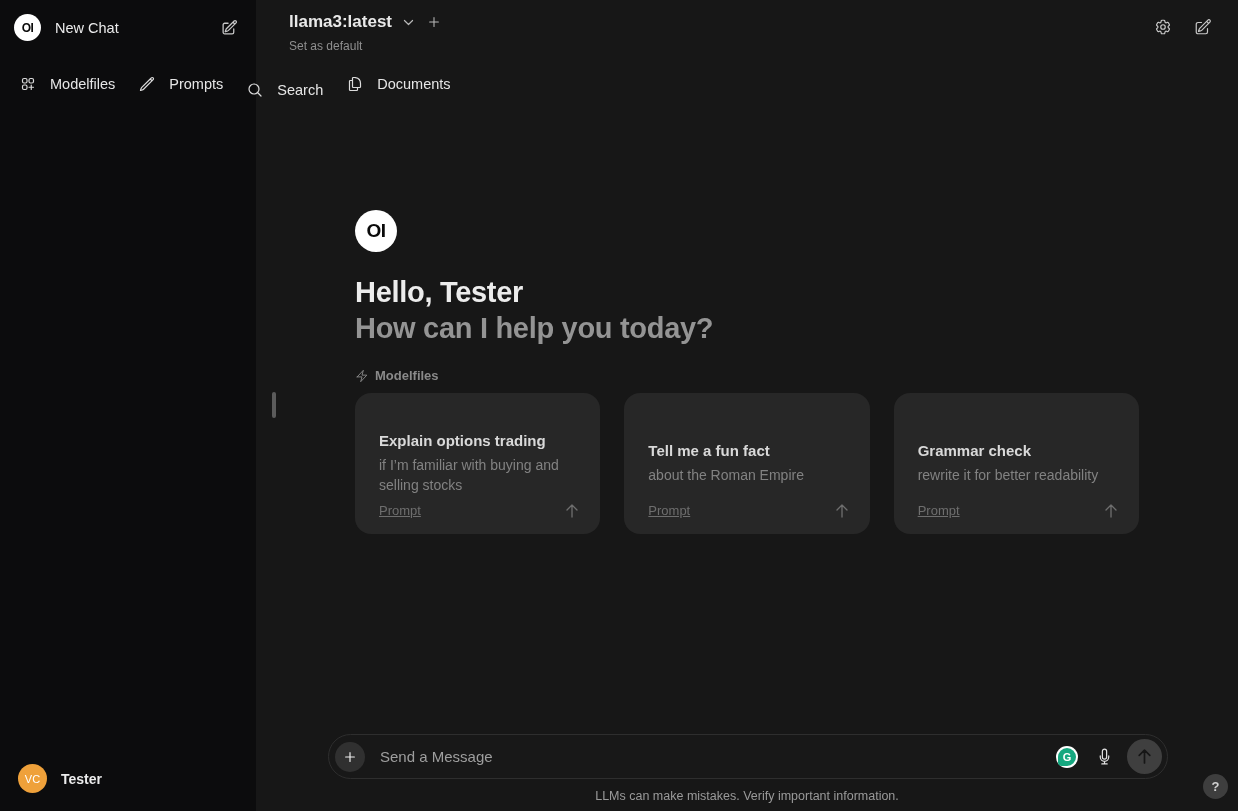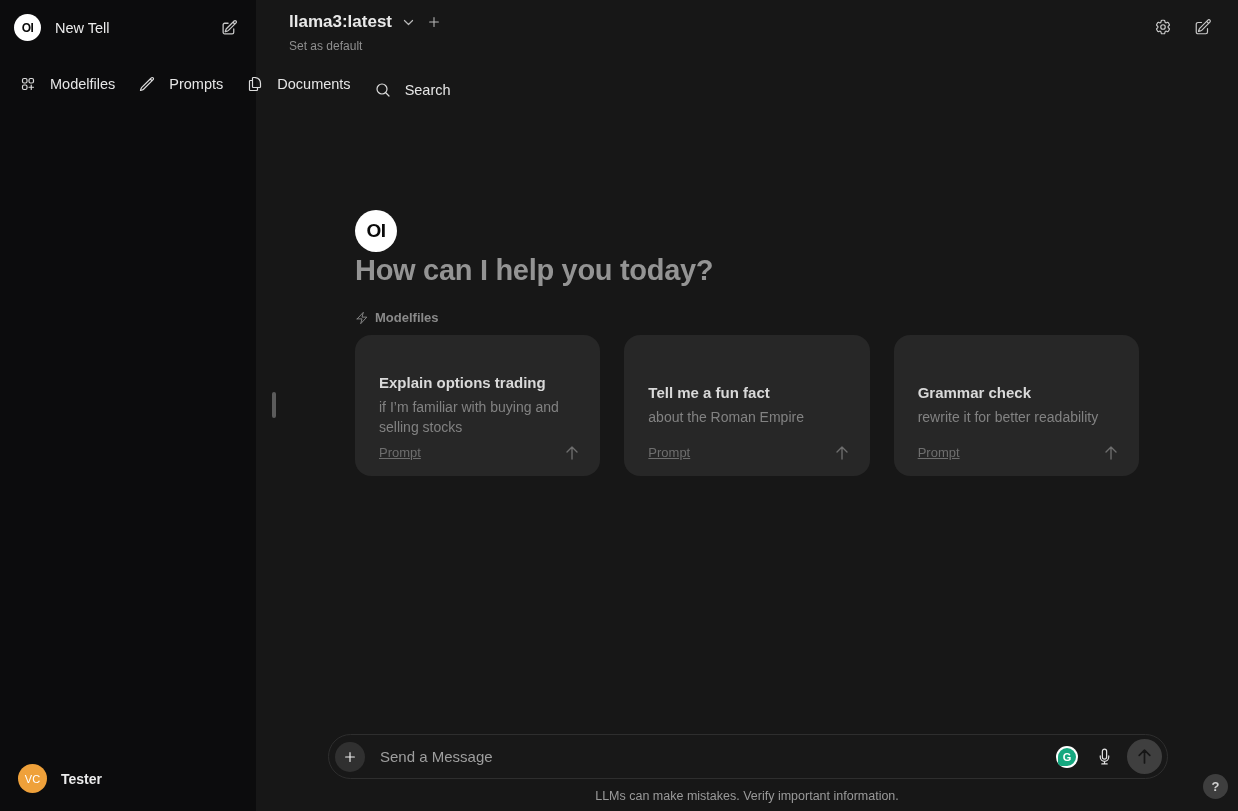--- a/index.html
+++ b/index.html
@@ -69,21 +69,21 @@
 <body>
 
 <div class="app">
 
   <aside class="sidebar">
     <div class="sb-top">
       <button class="sb-newchat">
         <span class="logo-circle logo-sm">
             <span>OI</span>
           </span>
-        <span class="sb-newchat-label">New Tell</span>
+        <span class="sb-newchat-label">New Chat</span>
       </button>
       <button class="icon-btn">
         <svg width="17" height="17" viewBox="0 0 24 24" fill="none" stroke="currentColor" stroke-width="1.8" stroke-linecap="round" stroke-linejoin="round">
             <path d="M16.862 4.487l1.687-1.688a1.875 1.875 0 112.652 2.652L10.582 16.07a4.5 4.5 0 01-1.897 1.13L6 18l.8-2.685a4.5 4.5 0 011.13-1.897l8.932-8.931zm0 0L19.5 7.125M18 14v4.75A2.25 2.25 0 0115.75 21H5.25A2.25 2.25 0 013 18.75V8.25A2.25 2.25 0 015.25 6H10"></path>
           </svg>
       </button>
     </div>
 
     <nav class="sb-nav">
       <button class="sb-item">
@@ -95,36 +95,36 @@
         <span class="sb-item-label">Modelfiles</span>
       </button>
       <button class="sb-item">
         <span class="sb-ico">
           <svg width="16" height="16" viewBox="0 0 24 24" fill="none" stroke="currentColor" stroke-width="1.8" stroke-linecap="round" stroke-linejoin="round">
               <path d="M16.862 4.487l1.687-1.688a1.875 1.875 0 112.652 2.652L6.832 19.82a4.5 4.5 0 01-1.897 1.13l-2.685.8.8-2.685a4.5 4.5 0 011.13-1.897L16.862 4.487zm0 0L19.5 7.125"></path>
             </svg>
         </span>
         <span class="sb-item-label">Prompts</span>
       </button>
+      <button class="sb-item sb-search">
+        <span class="sb-ico">
+          <svg width="16" height="16" viewBox="0 0 24 24" fill="none" stroke="currentColor" stroke-width="1.8" stroke-linecap="round" stroke-linejoin="round">
+              <path d="M21 21l-5.197-5.197m0 0A7.5 7.5 0 105.196 5.196a7.5 7.5 0 0010.607 10.607z"></path>
+            </svg>
+        </span>
+        <span class="sb-item-label">Search</span>
+      </button>
+
       <button class="sb-item">
         <span class="sb-ico">
           <svg width="16" height="16" viewBox="0 0 24 24" fill="none" stroke="currentColor" stroke-width="1.8" stroke-linecap="round" stroke-linejoin="round">
               <path d="M15.75 17.25v3.375c0 .621-.504 1.125-1.125 1.125h-9.75a1.125 1.125 0 01-1.125-1.125V7.875c0-.621.504-1.125 1.125-1.125H6.75a9.06 9.06 0 011.5.124m7.5 10.376h3.375c.621 0 1.125-.504 1.125-1.125V11.25c0-4.46-3.243-8.161-7.5-8.876a9.06 9.06 0 00-1.5-.124H9.375c-.621 0-1.125.504-1.125 1.125v3.5m7.5 10.375H9.375a1.125 1.125 0 01-1.125-1.125v-9.25"></path>
             </svg>
         </span>
         <span class="sb-item-label">Documents</span>
-      </button>
-
-      <button class="sb-item sb-search">
-        <span class="sb-ico">
-          <svg width="16" height="16" viewBox="0 0 24 24" fill="none" stroke="currentColor" stroke-width="1.8" stroke-linecap="round" stroke-linejoin="round">
-              <path d="M21 21l-5.197-5.197m0 0A7.5 7.5 0 105.196 5.196a7.5 7.5 0 0010.607 10.607z"></path>
-            </svg>
-        </span>
-        <span class="sb-item-label">Search</span>
       </button>
     </nav>
 
     <div class="sb-spacer"></div>
 
     <div class="sb-user">
       <span class="avatar" style="background:#efa13a;">
           <span>VC</span>
         </span>
       <span class="sb-user-name">Tester</span>
@@ -163,20 +163,21 @@
           </svg>
       </button>
     </div>
 
     <div class="sidebar-handle"></div>
 
     <section class="hero">
       <span class="logo-circle logo-lg">
           <span>OI</span>
         </span>
+      <h1>Hello, Tester</h1>
       <h2>How can I help you today?</h2>
 
       <div class="suggested-row">
         <span style="display:flex;">
           <svg width="14" height="14" viewBox="0 0 24 24" fill="none" stroke="currentColor" stroke-width="1.6" stroke-linecap="round" stroke-linejoin="round">
               <path d="M3.75 13.5l10.5-11.25L12 10.5h8.25L9.75 21.75 12 13.5H3.75z"></path>
             </svg>
         </span>
         <span class="suggested-label">Modelfiles</span>
       </div>

